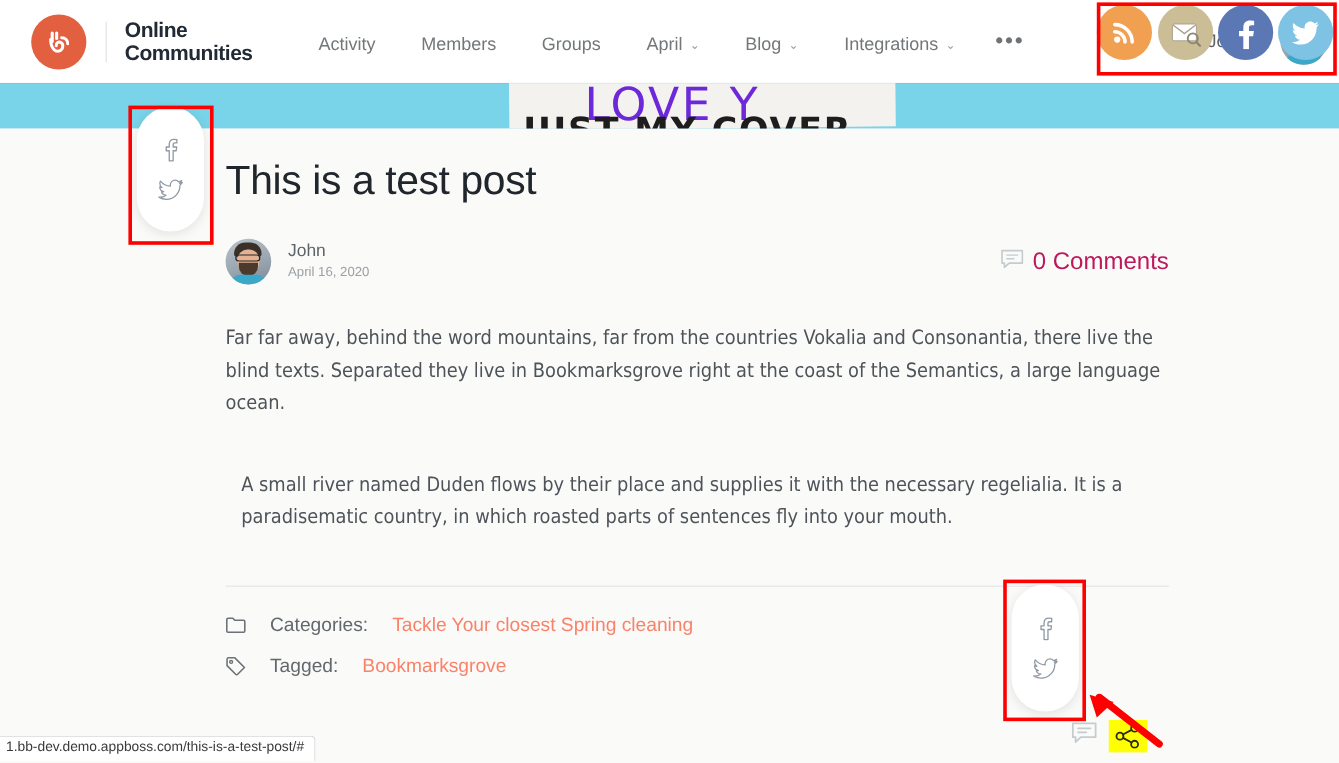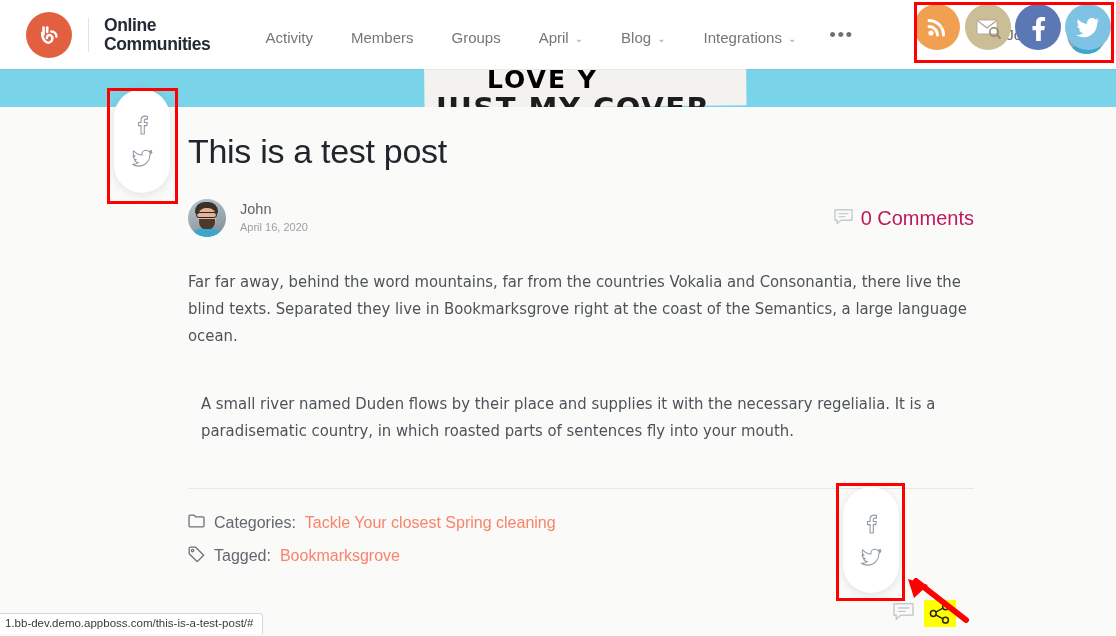--- a/index.html
+++ b/index.html
@@ -91,21 +91,21 @@
   }
   .cover-card {
     position: absolute; left: 424px; top: -62px;
     width: 322px; height: 100px;
     background: #f4f2ef;
     transform: rotate(-0.6deg);
   }
   .cover-text1 {
     position: absolute; left: 487px; top: -4px;
     font-family: "DejaVu Sans", sans-serif;
-    font-weight: bold; font-size: 25px; color: #000000;
+    font-weight: normal; font-size: 38px; color: #6d28d9;
     letter-spacing: 2px; white-space: nowrap;
   }
   .cover-text2 {
     position: absolute; left: 436px; top: 22px;
     font-family: "DejaVu Sans", sans-serif;
     font-weight: bold; font-size: 29px; color: #1d1d1d;
     letter-spacing: 1.5px; white-space: nowrap;
   }
 
   
@@ -150,21 +150,21 @@
     margin-top: 30px; font-stretch: condensed;
   }
   .body-text.p2 { margin-top: 41px; margin-left: 13px; }
 
   .divider {
     margin-top: 44px; height: 1px; background: #e9e7e4; width: 786px;
   }
 
   .taxonomy { margin-top: 24px; }
   .tax-row {
-    display: flex; align-items: center; gap: 9px;
+    display: flex; gap: 20px;
     font-size: 16px; color: #62686d; margin-bottom: 14px;
   }
   .tax-link { color: #f9836a; cursor: pointer; }
 
   
   .bottom-icons {
     position: absolute; left: 893px; top: 600px;
     display: flex; align-items: center; gap: 9px; z-index: 22;
   }
   .share-hl {

